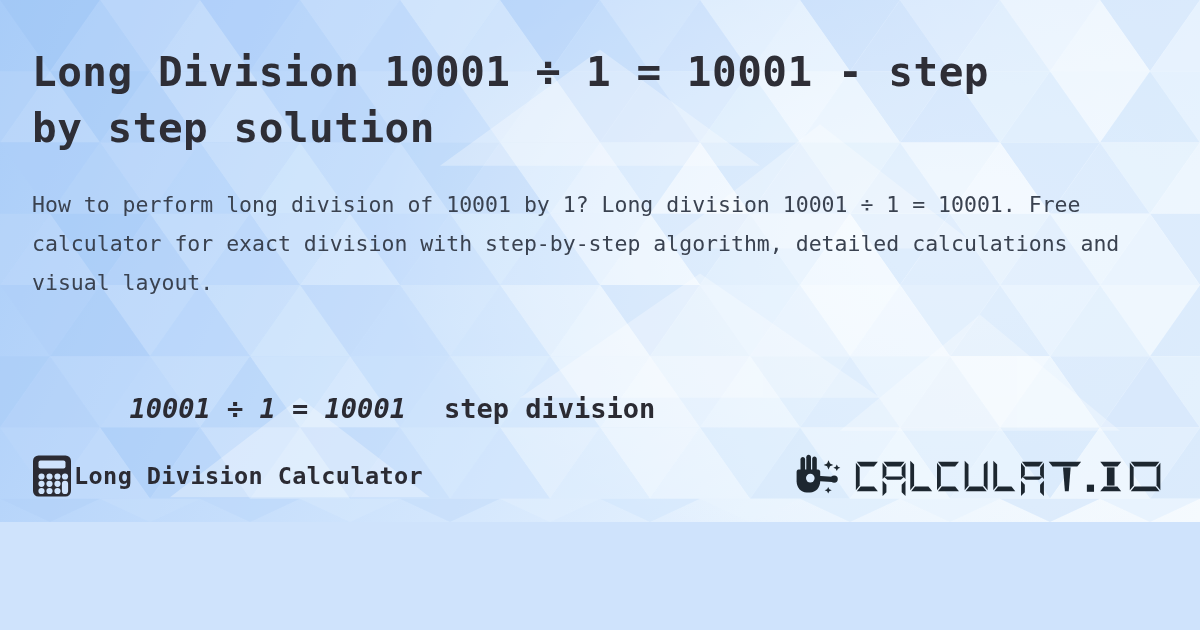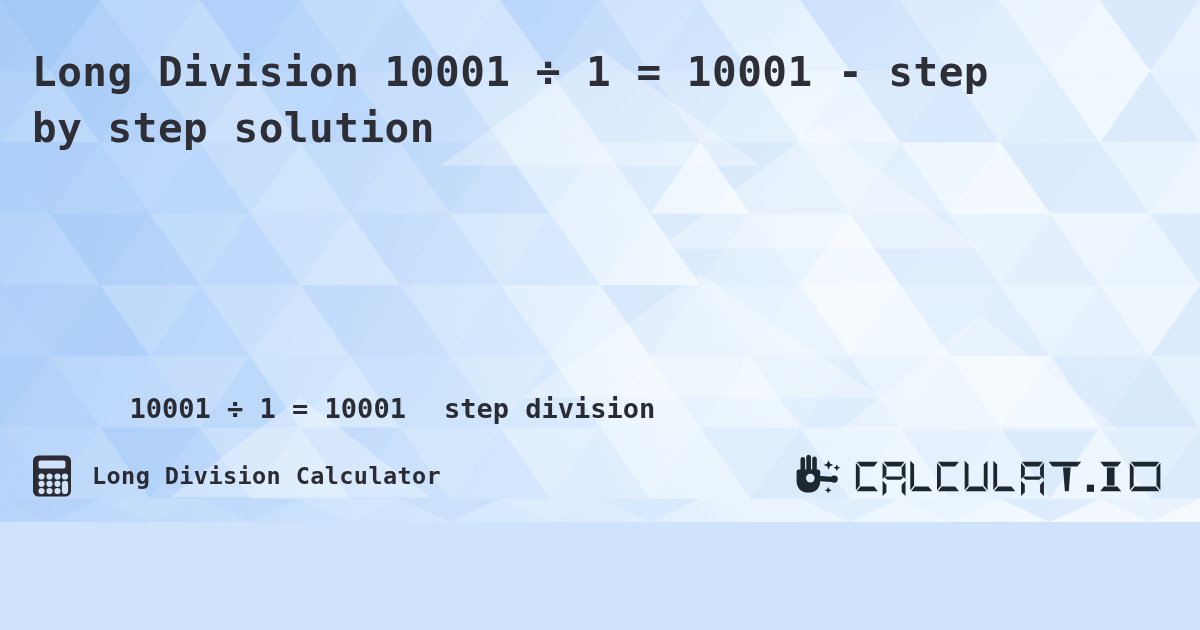--- a/index.html
+++ b/index.html
@@ -80,42 +80,41 @@
     left: 32px;
     top: 358px;
     margin: 0;
     font-family: "DejaVu Sans Mono", "Liberation Mono", monospace;
     font-weight: bold;
     font-size: 27px;
     line-height: 34px;
     color: #2b2b33;
     white-space: pre;
   }
-  .result-expr { color: #2b2b33; }
+  .result-expr { color: #2b2b33; font-style: italic; }
   .result-gap { display: inline-block; width: 38px; }
   .result-note { color: #2b2b33; }
 
   
   .footer {
     position: absolute;
     left: 0;
     right: 0;
     bottom: 0;
     height: 92px;
     display: flex;
     align-items: center;
     justify-content: space-between;
     padding: 0 32px 0 30px;
     box-sizing: border-box;
   }
 
   .brand-left {
     display: flex;
     align-items: center;
-    gap: 18px;
   }
   .calc-icon {
     width: 44px;
     height: 44px;
     display: block;
     flex: 0 0 auto;
   }
   .brand-left-label {
     font-family: "DejaVu Sans Mono", "Liberation Mono", monospace;
     font-weight: bold;
@@ -350,20 +349,21 @@
         <polygon points="980,380 1120,520 840,520" fill="#ffffff"></polygon>
         <polygon points="300,480 430,600 170,600" fill="#ffffff"></polygon>
       </g>
     </svg>
   </div>
 
   <div class="content">
 
     <h1 class="page-title">Long Division 10001 ÷ 1 = 10001 - step by step solution</h1>
 
+    <p class="lead">How to perform long division of 10001 by 1? Long division 10001 ÷ 1 = 10001. Free calculator for exact division with step-by-step algorithm, detailed calculations and visual layout.</p>
 
     <div class="result-line">
       <span class="result-expr">10001 ÷ 1 = 10001</span><span class="result-gap"></span><span class="result-note">step division</span>
     </div>
   </div>
 
   <div class="footer">
 
     <div class="brand-left">
       <svg class="calc-icon" viewBox="0 0 44 44">

